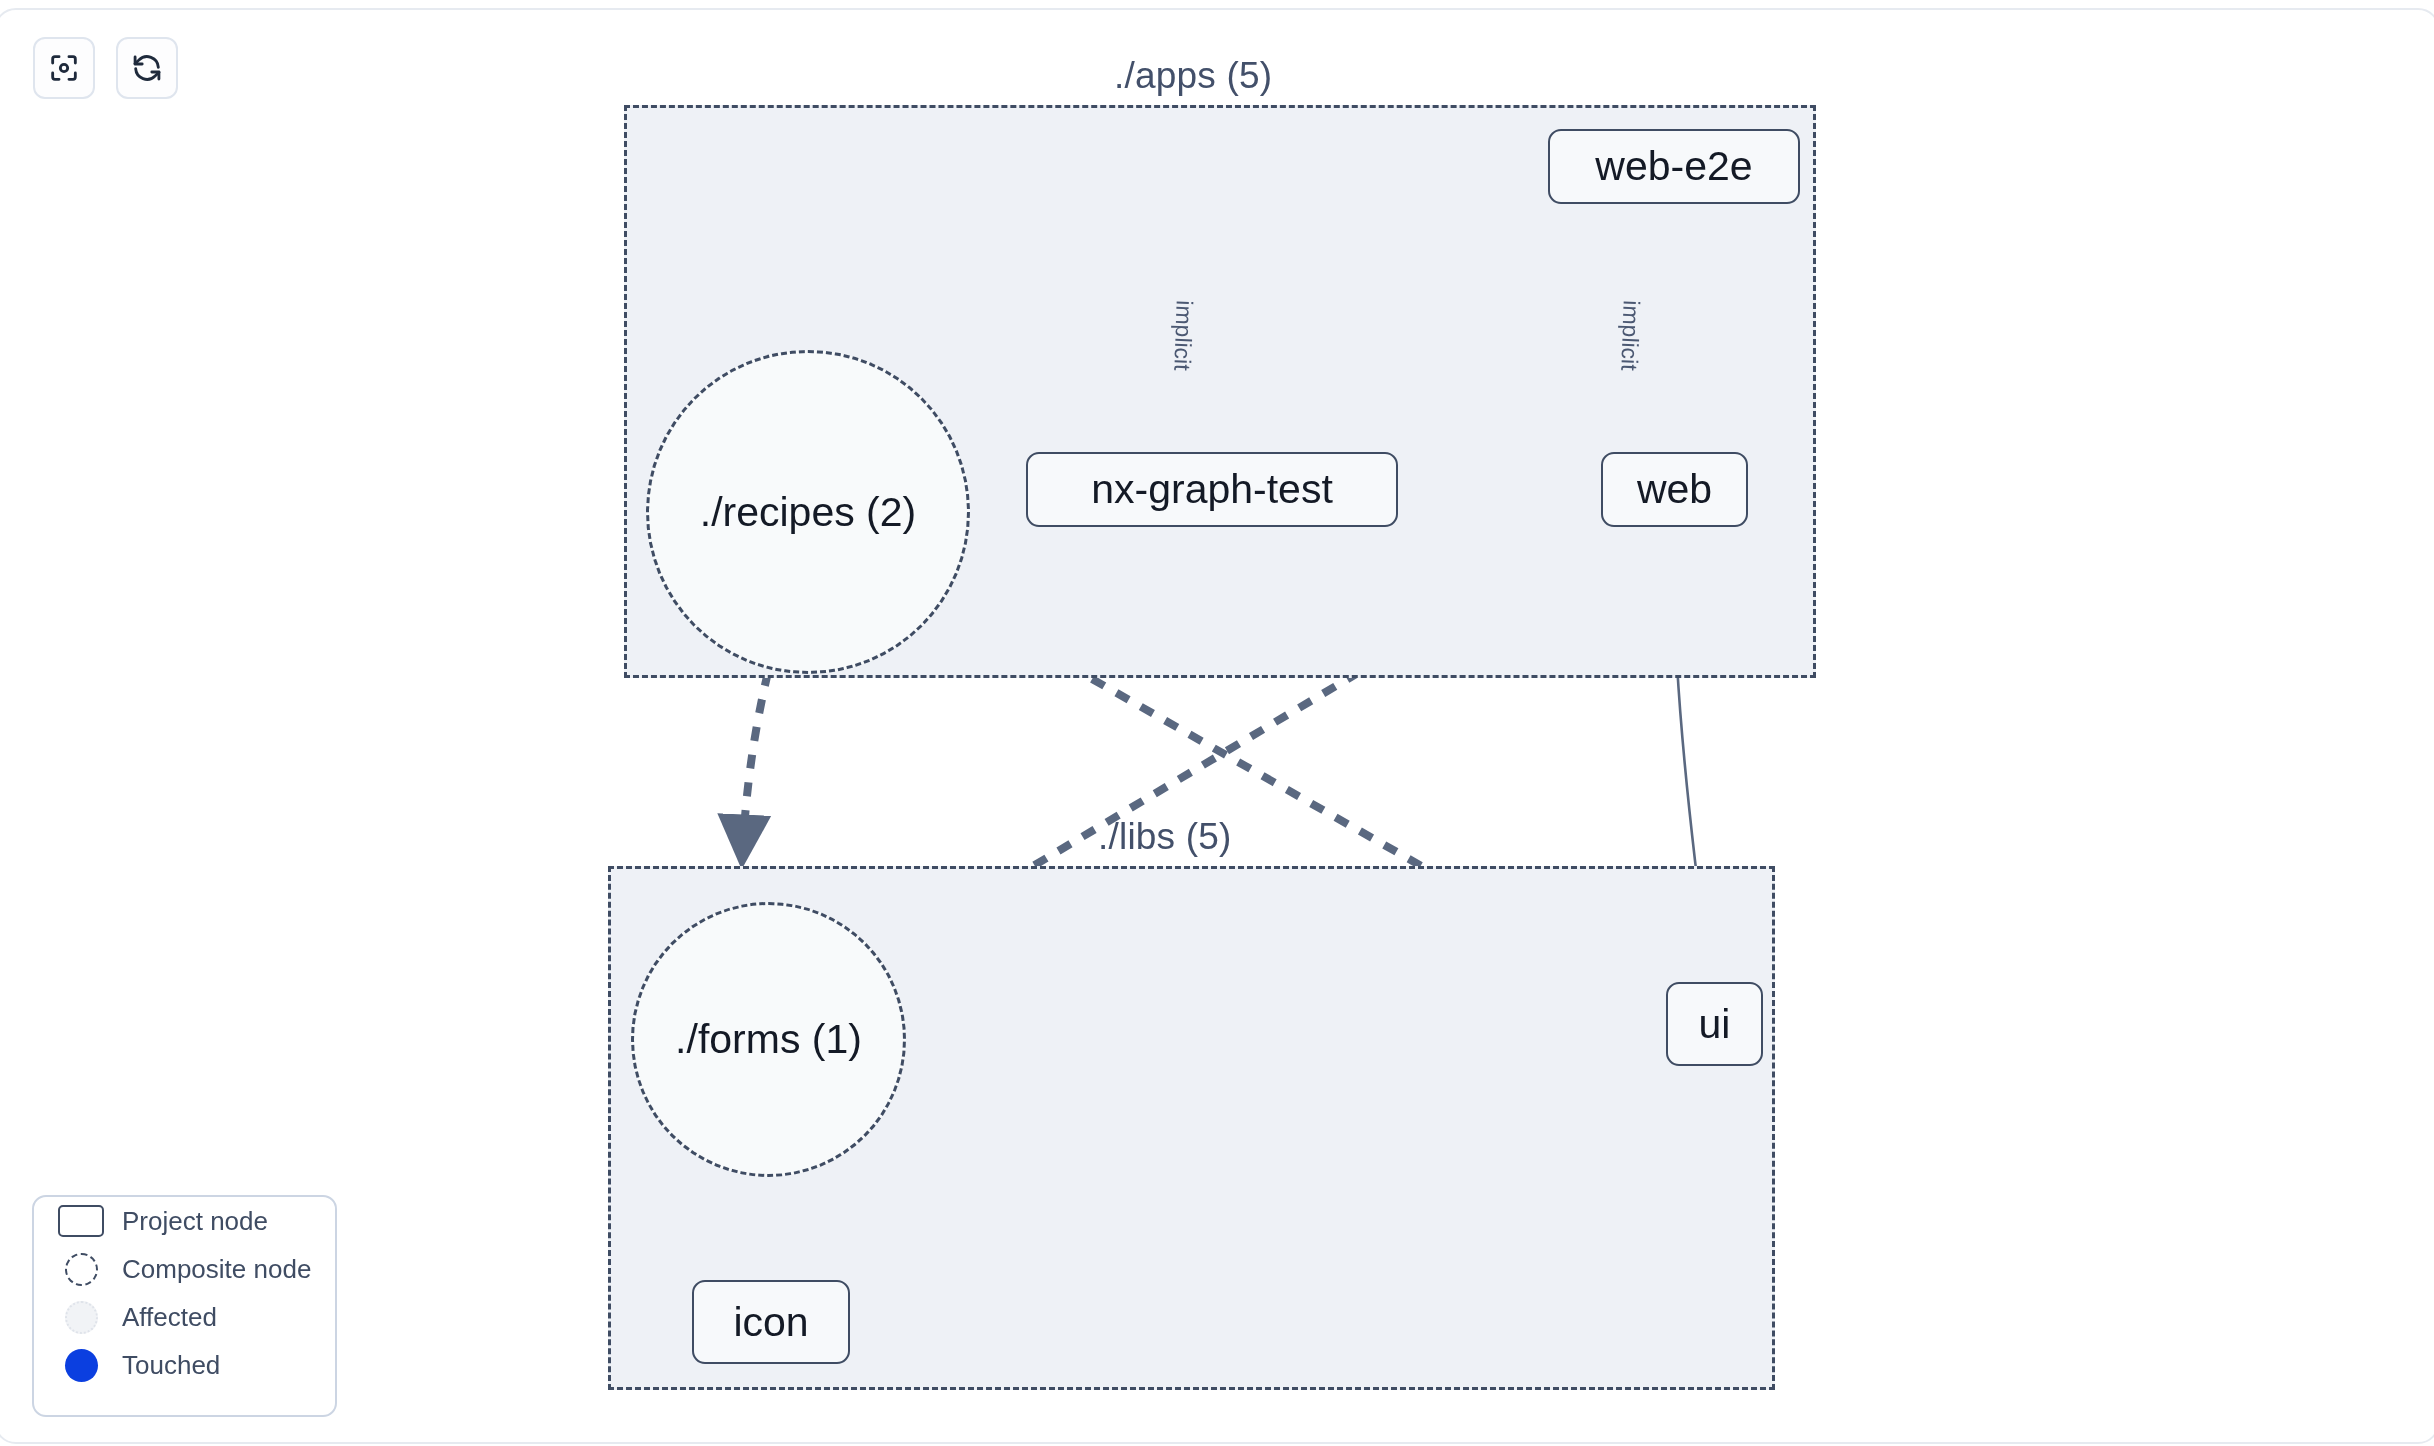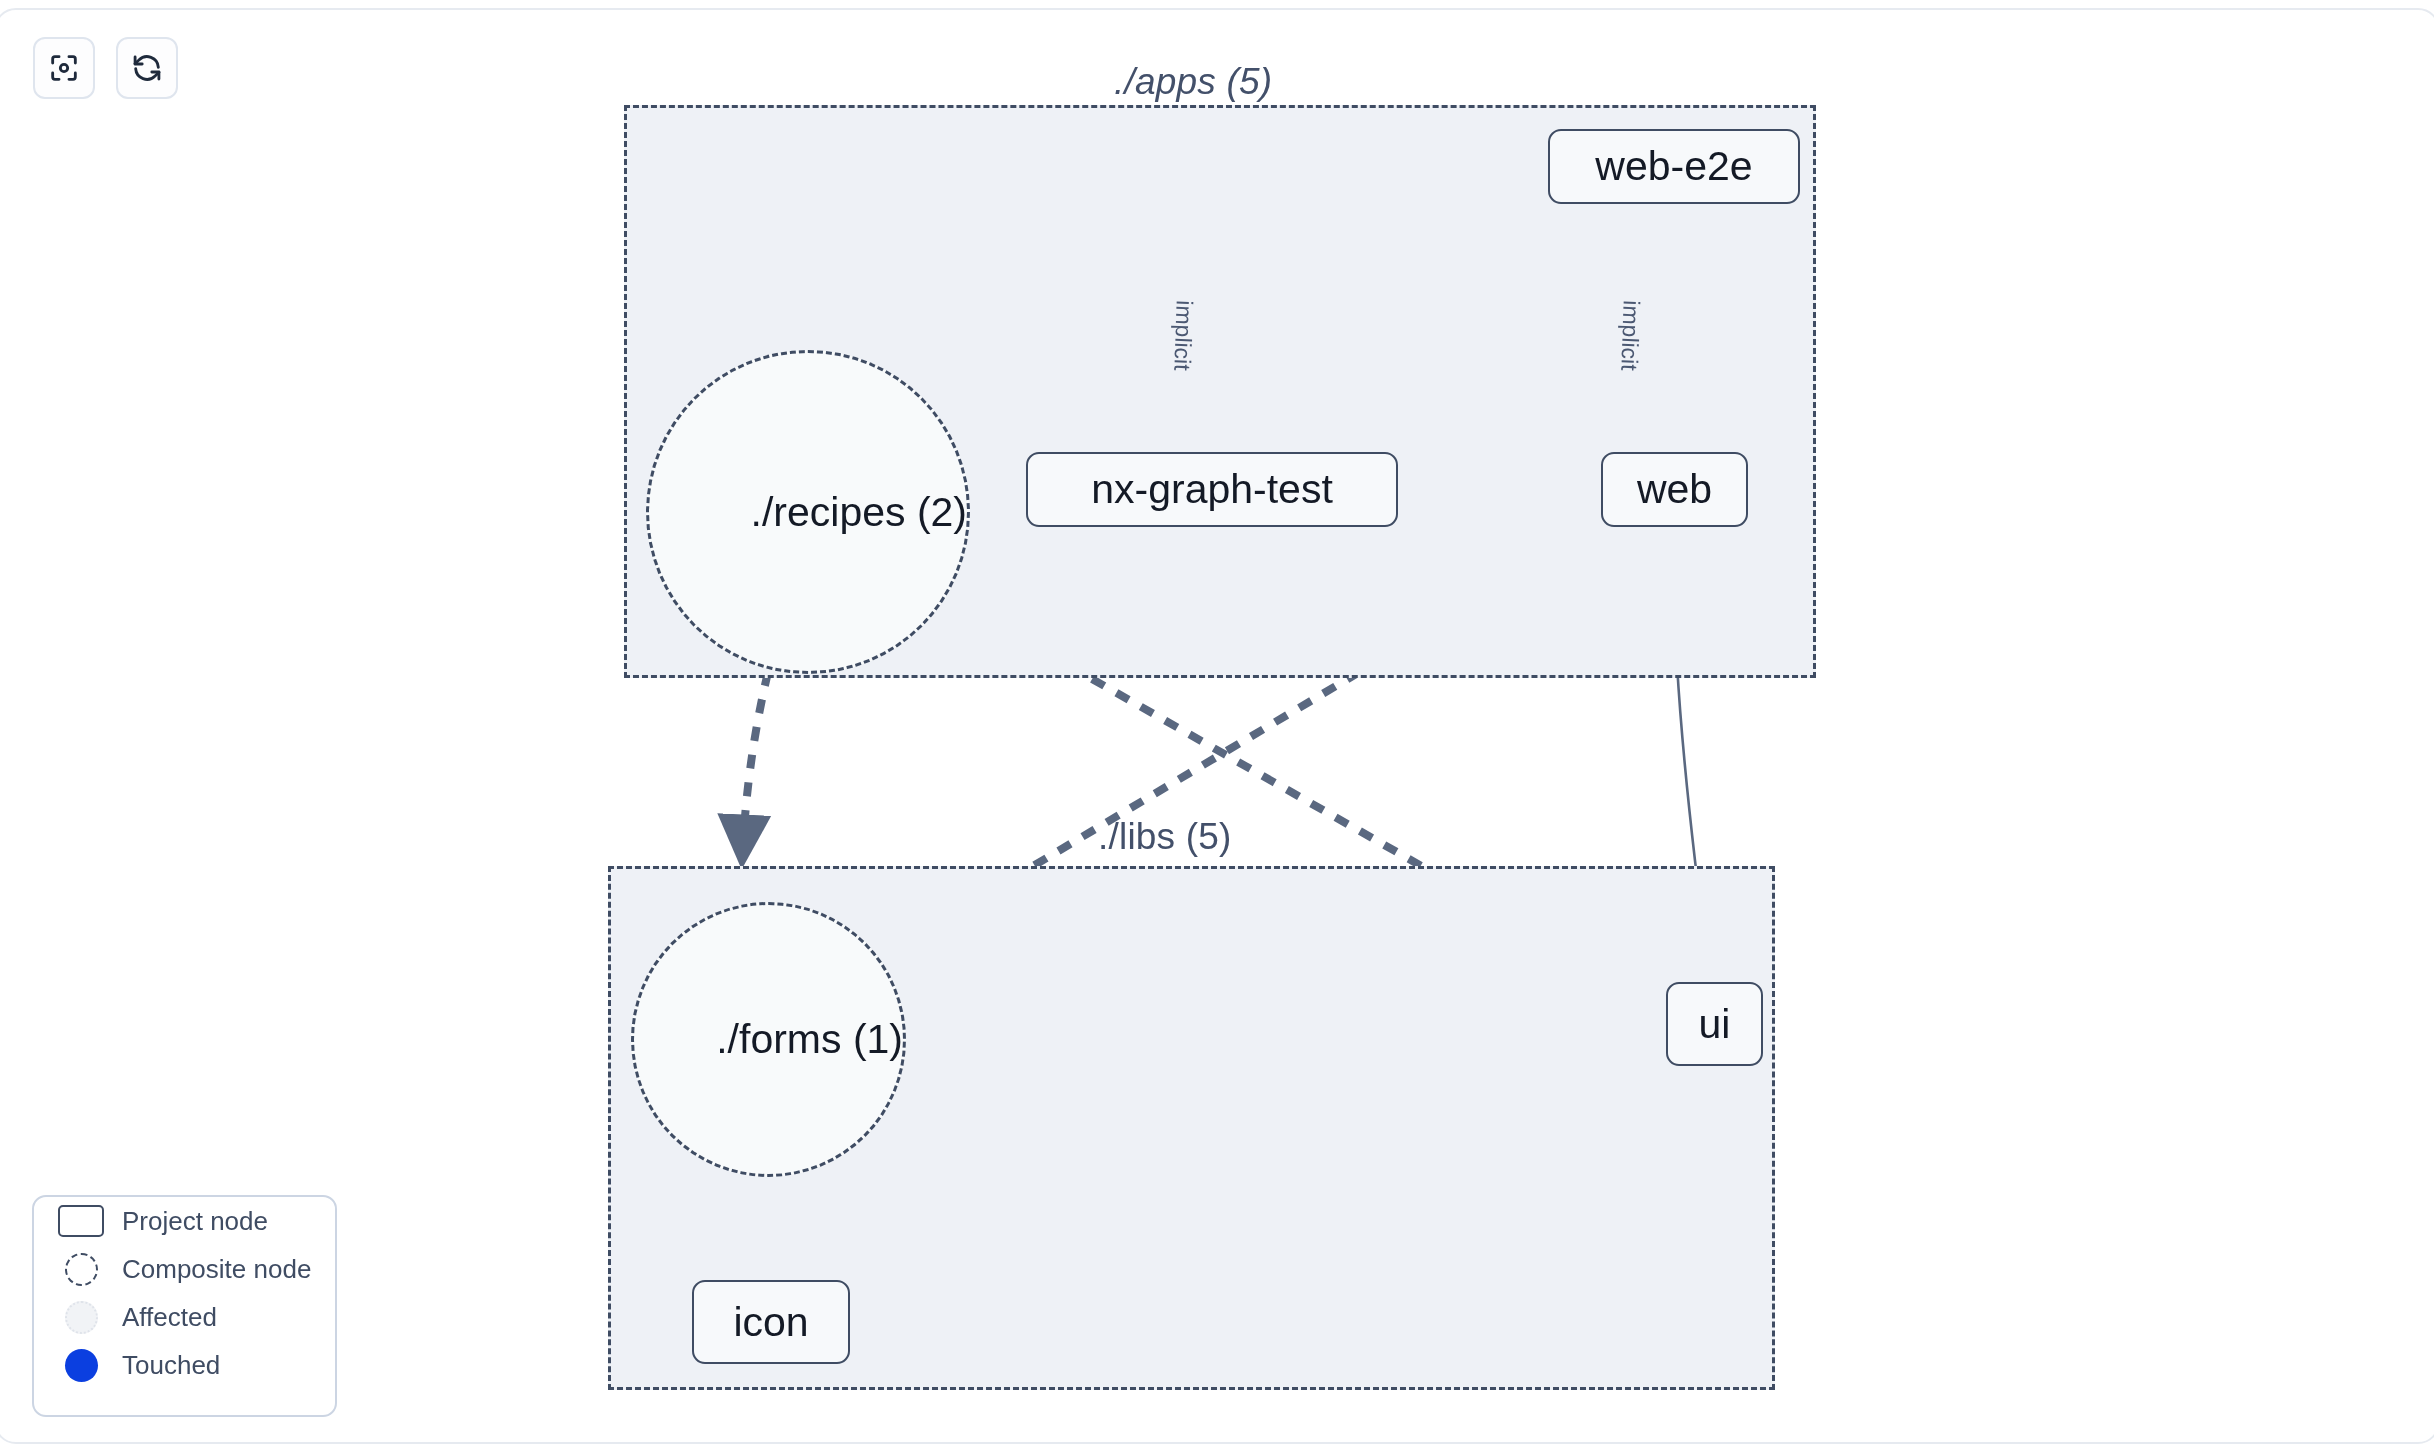--- a/index.html
+++ b/index.html
@@ -92,21 +92,21 @@
     white-space: nowrap;
     line-height: 1;
   }
   .node-circle {
     position: absolute;
     background: #f8fafb;
     border: 3.5px dashed #3f4c63;
     border-radius: 50%;
     display: flex;
     align-items: center;
-    justify-content: flex-end;
+    justify-content: center;
     box-sizing: border-box;
     z-index: 30;
     cursor: pointer;
   }
   .node-circle .lbl {
     font-size: 41px;
     color: #141a26;
     white-space: nowrap;
     line-height: 1;
   }
@@ -231,21 +231,21 @@
 
     <path d="M 768 672 C 752 740 745 800 742 862" fill="none" stroke="#5a6880" stroke-width="8" stroke-dasharray="14 14" marker-end="url(#arrow)"></path>
 
     <path d="M 946 596 L 1645 993" fill="none" stroke="#5a6880" stroke-width="8" stroke-dasharray="14 14" marker-end="url(#arrow)"></path>
 
     <path d="M 1600 529 L 907 941" fill="none" stroke="#5a6880" stroke-width="8" stroke-dasharray="14 14" marker-end="url(#arrow)"></path>
 
     <path d="M 740 1175 C 734 1215 730 1240 729 1266" fill="none" stroke="#5a6880" stroke-width="8" stroke-dasharray="14 14" marker-end="url(#arrow)"></path>
   </svg>
 
-  <div class="group-label" style="left:1114px; top:61px;font-style:italic;">./apps (5)</div>
+  <div class="group-label" style="left:1114px; top:55px;">./apps (5)</div>
   <div class="group-label" style="left:1098px; top:816px;text-align:center;">./libs (5)</div>
 
   <div class="edge-label" style="left:1137px; top:322px; width:92px; text-align:center; transform:rotate(92deg);">implicit</div>
   <div class="edge-label" style="left:1584px; top:322px; width:92px; text-align:center; transform:rotate(92deg);">implicit</div>
 
 
   <div class="node-rect" style="left:1548px; top:129px; width:252px; height:75px;">
     <span class="lbl">web-e2e</span>
   </div>
 

